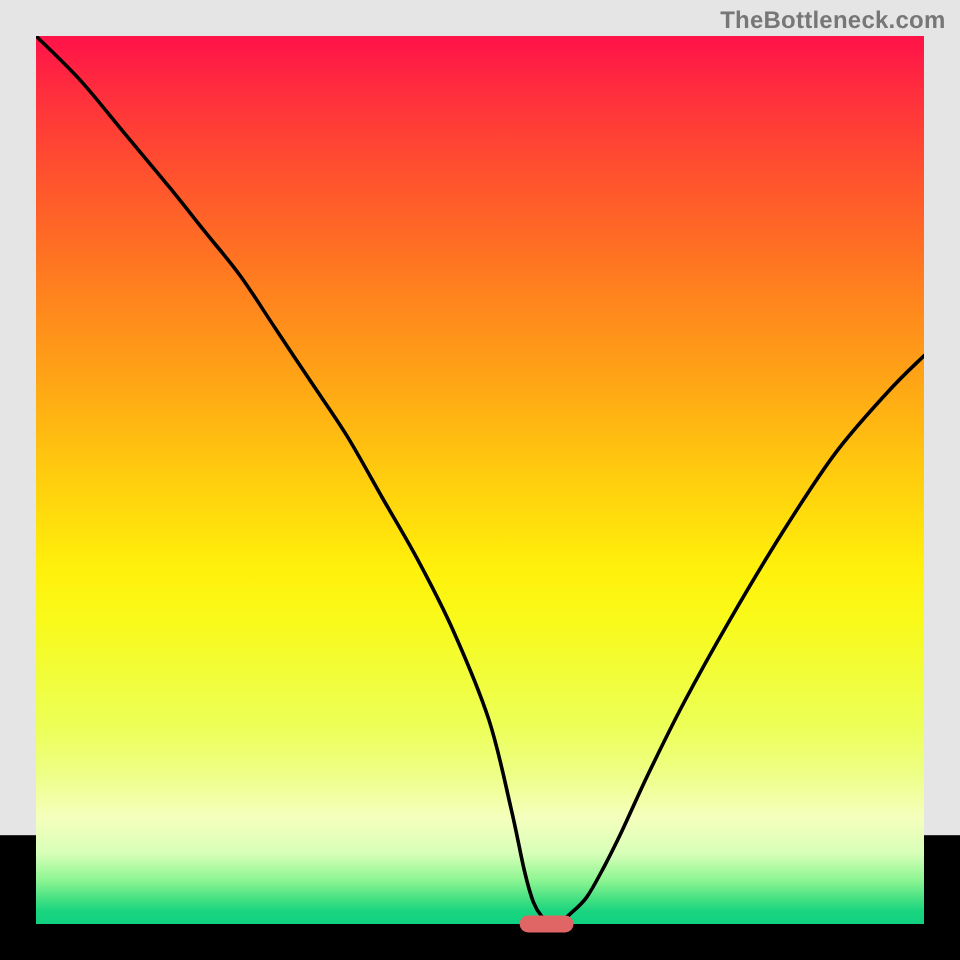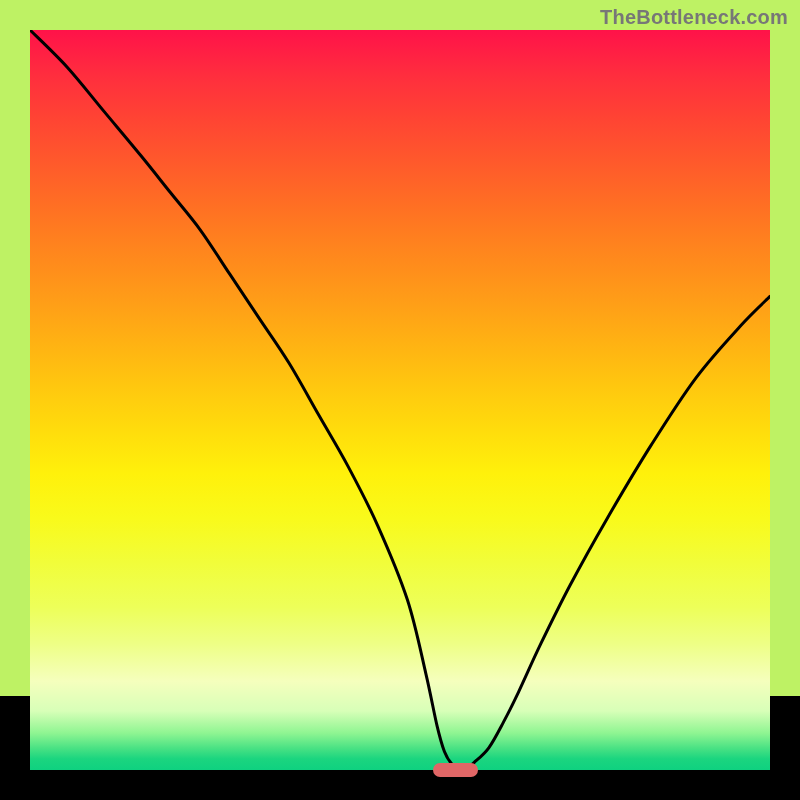--- a/index.html
+++ b/index.html
@@ -7,21 +7,21 @@
     padding: 0;
     width: 800px;
     height: 800px;
     background: #000000;
     overflow: hidden;
   }
   .outer {
     position: relative;
     width: 800px;
     height: 696px;
-    background: #bef264;
+    background: #e5e5e5;
   }
   .plot {
     position: absolute;
     left: 30px;
     top: 30px;
     width: 740px;
     height: 740px;
     background: linear-gradient(to bottom,
       #ff1249 0%,
       #ff2d3e 6%,

